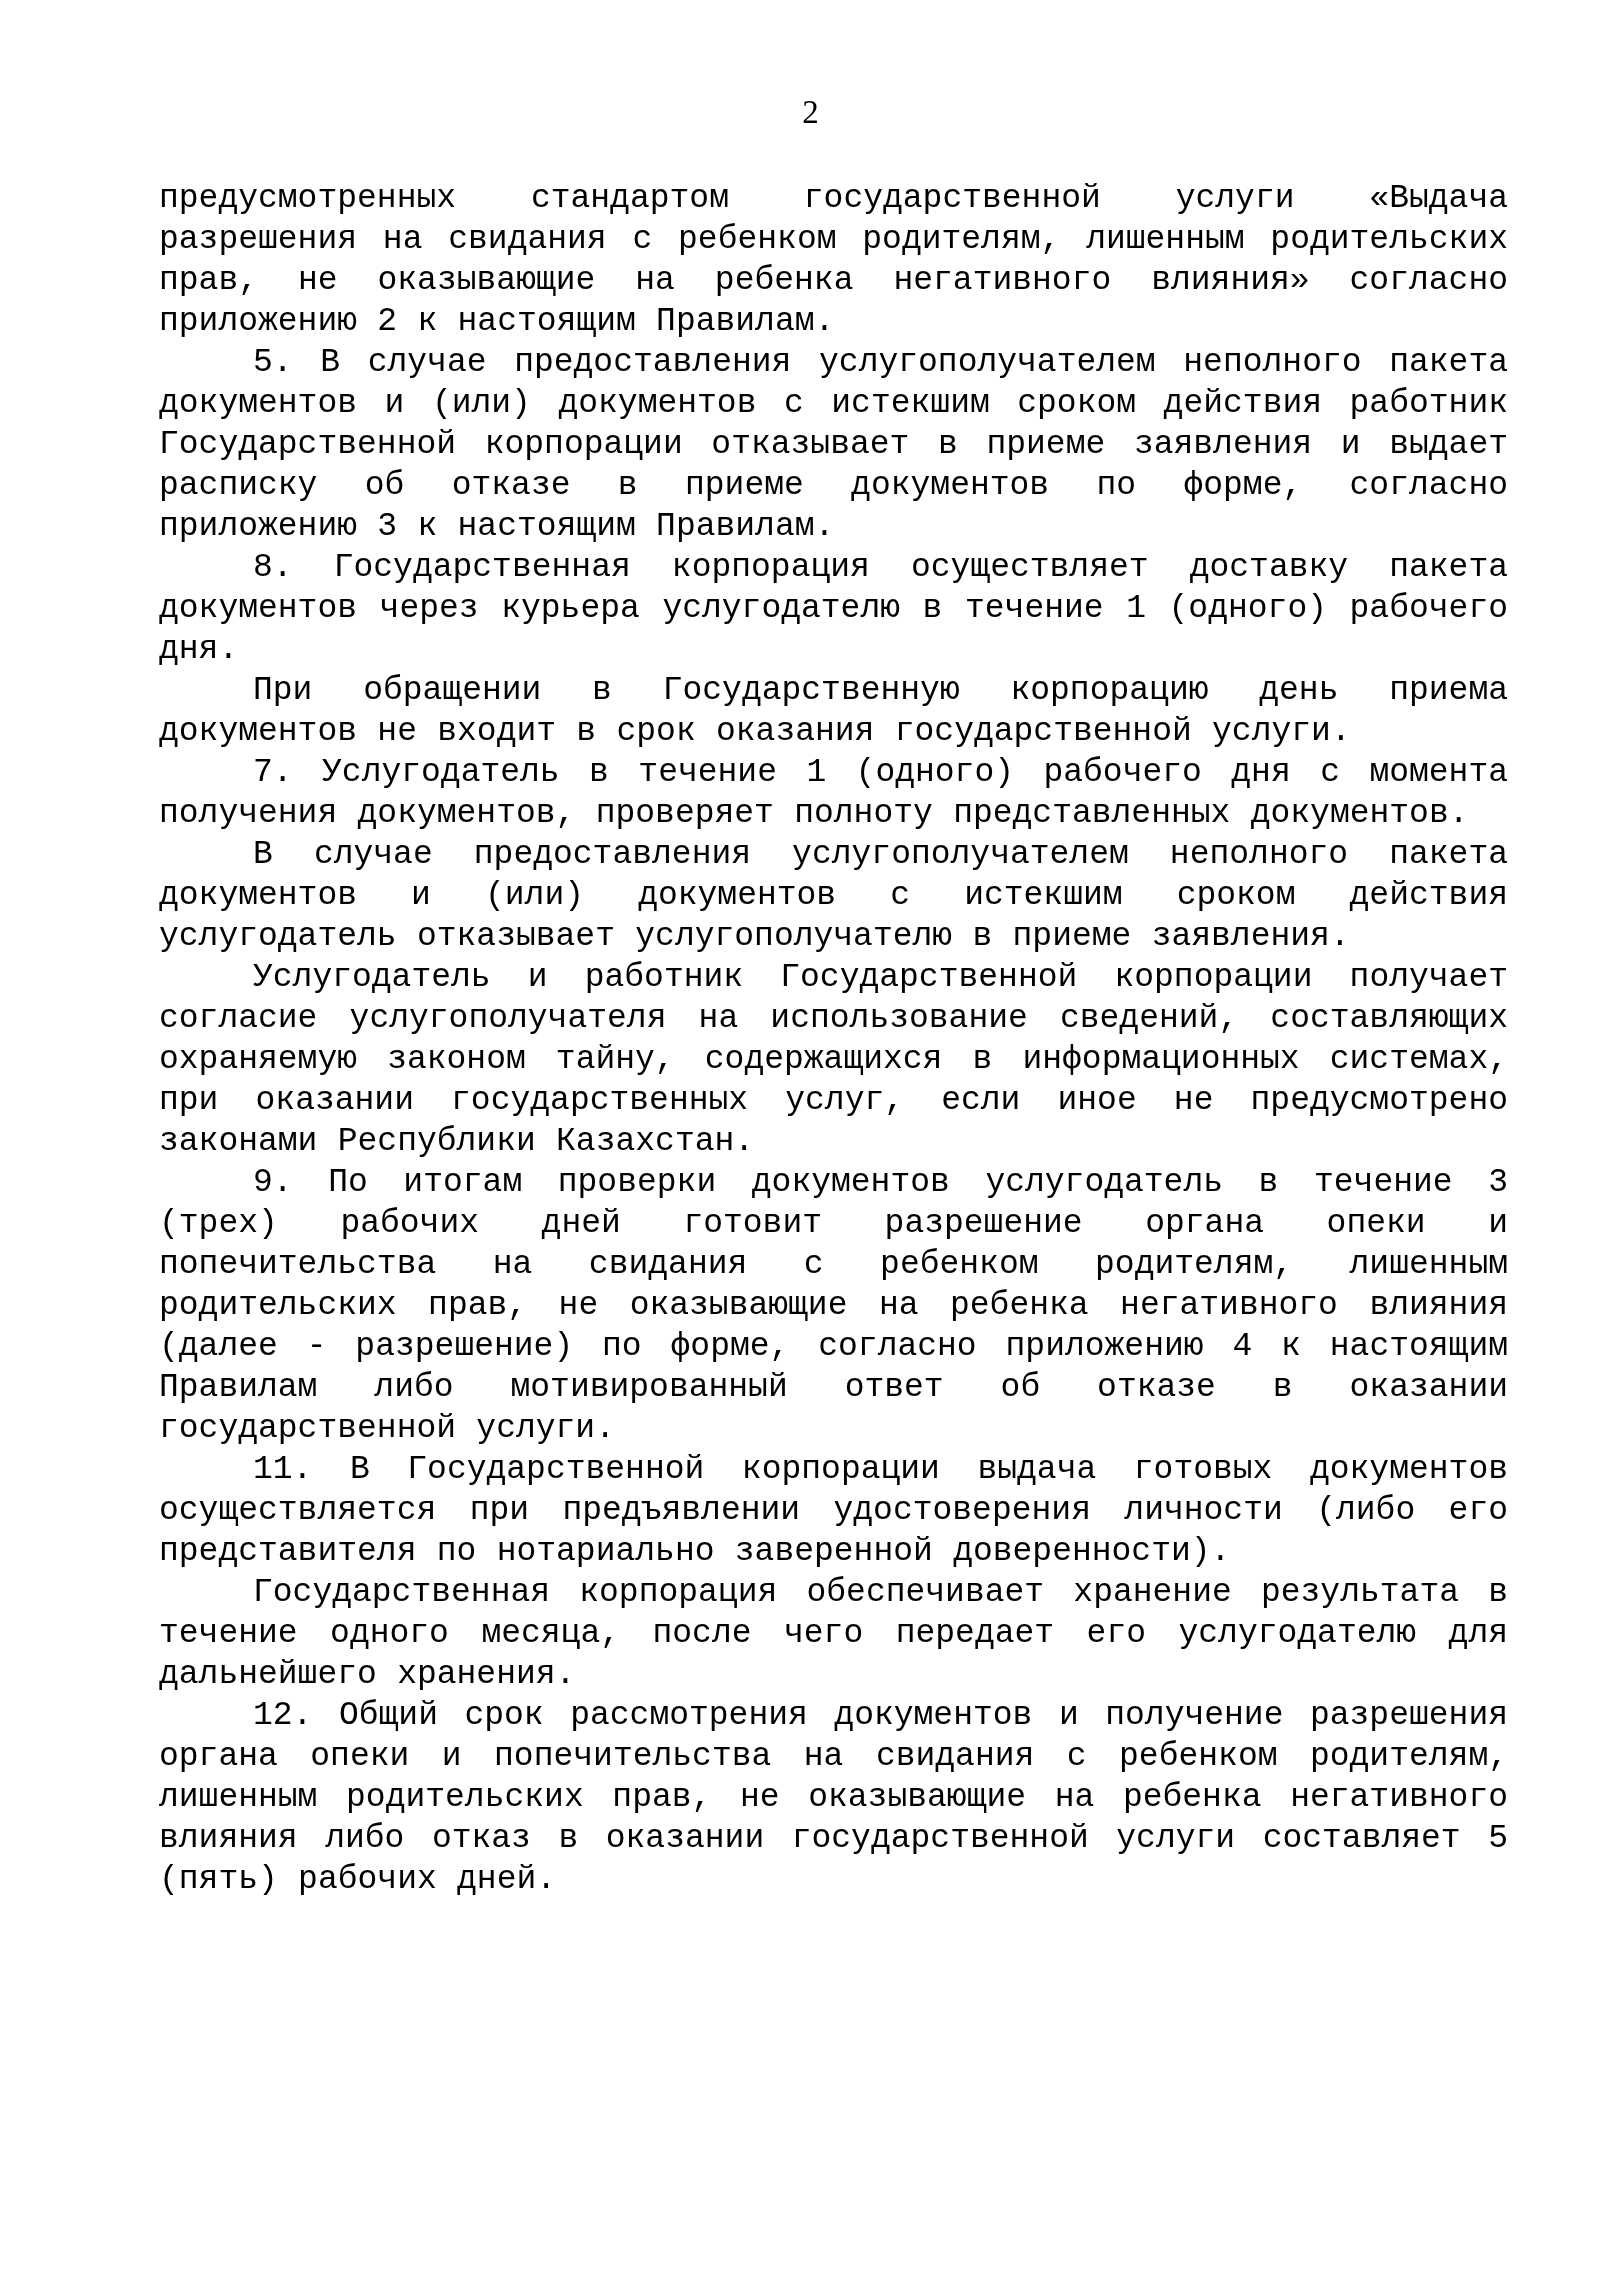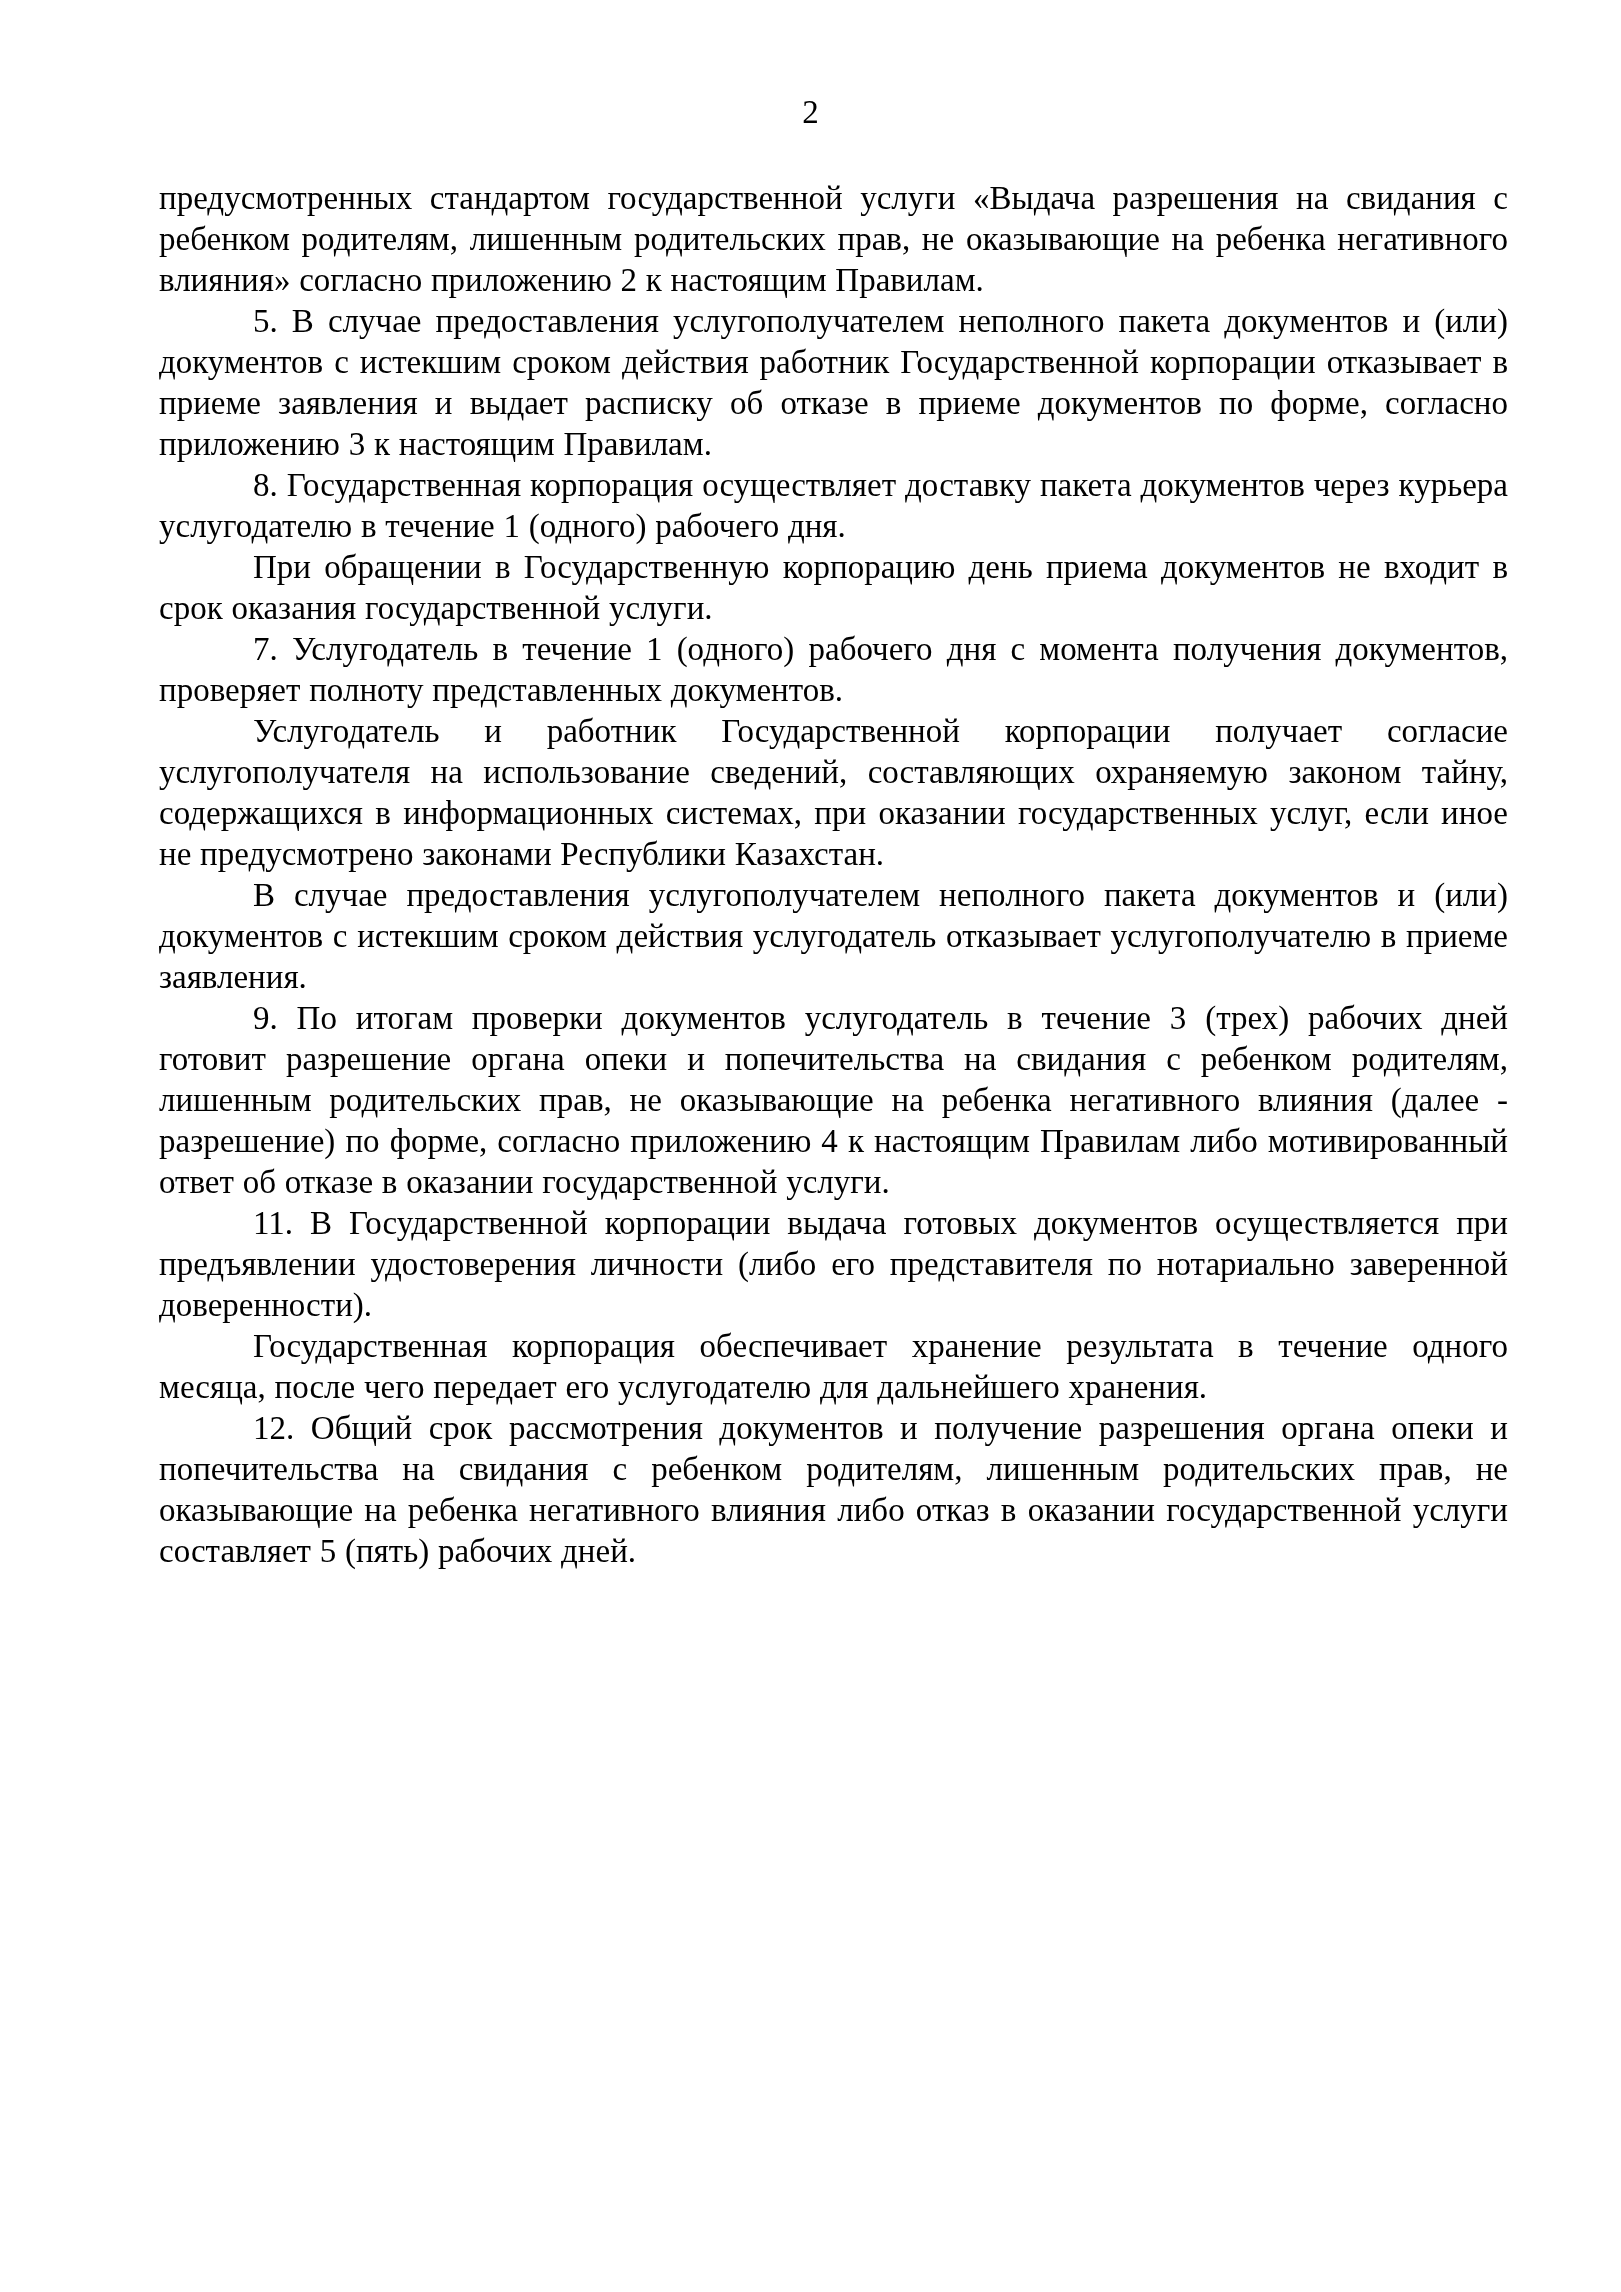--- a/index.html
+++ b/index.html
@@ -34,37 +34,38 @@
     width: 1349px;
   }
   .doc-body p {
     margin: 0;
     font-size: 33px;
     line-height: 41px;
     text-align: justify;
     text-align-last: left;
     text-indent: 94px;
     word-spacing: 0.5px;
+    font-family: Liberation Mono, monospace;
   }
   .doc-body p.no-indent {
     text-indent: 0;
   }
 </style>
 </head>
 <body>
 
 <div class="page">
   <div class="page-number">2</div>
   <div class="doc-body">
       <p class="no-indent">предусмотренных стандартом государственной услуги «Выдача разрешения на свидания с ребенком родителям, лишенным родительских прав, не оказывающие на ребенка негативного влияния» согласно приложению 2 к настоящим Правилам.</p>
       <p>5. В случае предоставления услугополучателем неполного пакета документов и (или) документов с истекшим сроком действия работник Государственной корпорации отказывает в приеме заявления и выдает расписку об отказе в приеме документов по форме, согласно приложению 3 к настоящим Правилам.</p>
       <p>8. Государственная корпорация осуществляет доставку пакета документов через курьера услугодателю в течение 1 (одного) рабочего дня.</p>
       <p>При обращении в Государственную корпорацию день приема документов не входит в срок оказания государственной услуги.</p>
       <p>7. Услугодатель в течение 1 (одного) рабочего дня с момента получения документов, проверяет полноту представленных документов.</p>
+      <p>В случае предоставления услугополучателем неполного пакета документов и (или) документов с истекшим сроком действия услугодатель отказывает услугополучателю в приеме заявления.</p>
       <p>Услугодатель и работник Государственной корпорации получает согласие услугополучателя на использование сведений, составляющих охраняемую законом тайну, содержащихся в информационных системах, при оказании государственных услуг, если иное не предусмотрено законами Республики Казахстан.</p>
-      <p>В случае предоставления услугополучателем неполного пакета документов и (или) документов с истекшим сроком действия услугодатель отказывает услугополучателю в приеме заявления.</p>
       <p>9. По итогам проверки документов услугодатель в течение 3 (трех) рабочих дней готовит разрешение органа опеки и попечительства на свидания с ребенком родителям, лишенным родительских прав, не оказывающие на ребенка негативного влияния (далее - разрешение) по форме, согласно приложению 4 к настоящим Правилам либо мотивированный ответ об отказе в оказании государственной услуги.</p>
       <p>11. В Государственной корпорации выдача готовых документов осуществляется при предъявлении удостоверения личности (либо его представителя по нотариально заверенной доверенности).</p>
       <p>Государственная корпорация обеспечивает хранение результата в течение одного месяца, после чего передает его услугодателю для дальнейшего хранения.</p>
       <p>12. Общий срок рассмотрения документов и получение разрешения органа опеки и попечительства на свидания с ребенком родителям, лишенным родительских прав, не оказывающие на ребенка негативного влияния либо отказ в оказании государственной услуги составляет 5 (пять) рабочих дней.</p>
     </div>
 </div>
 
 
 </body></html>

